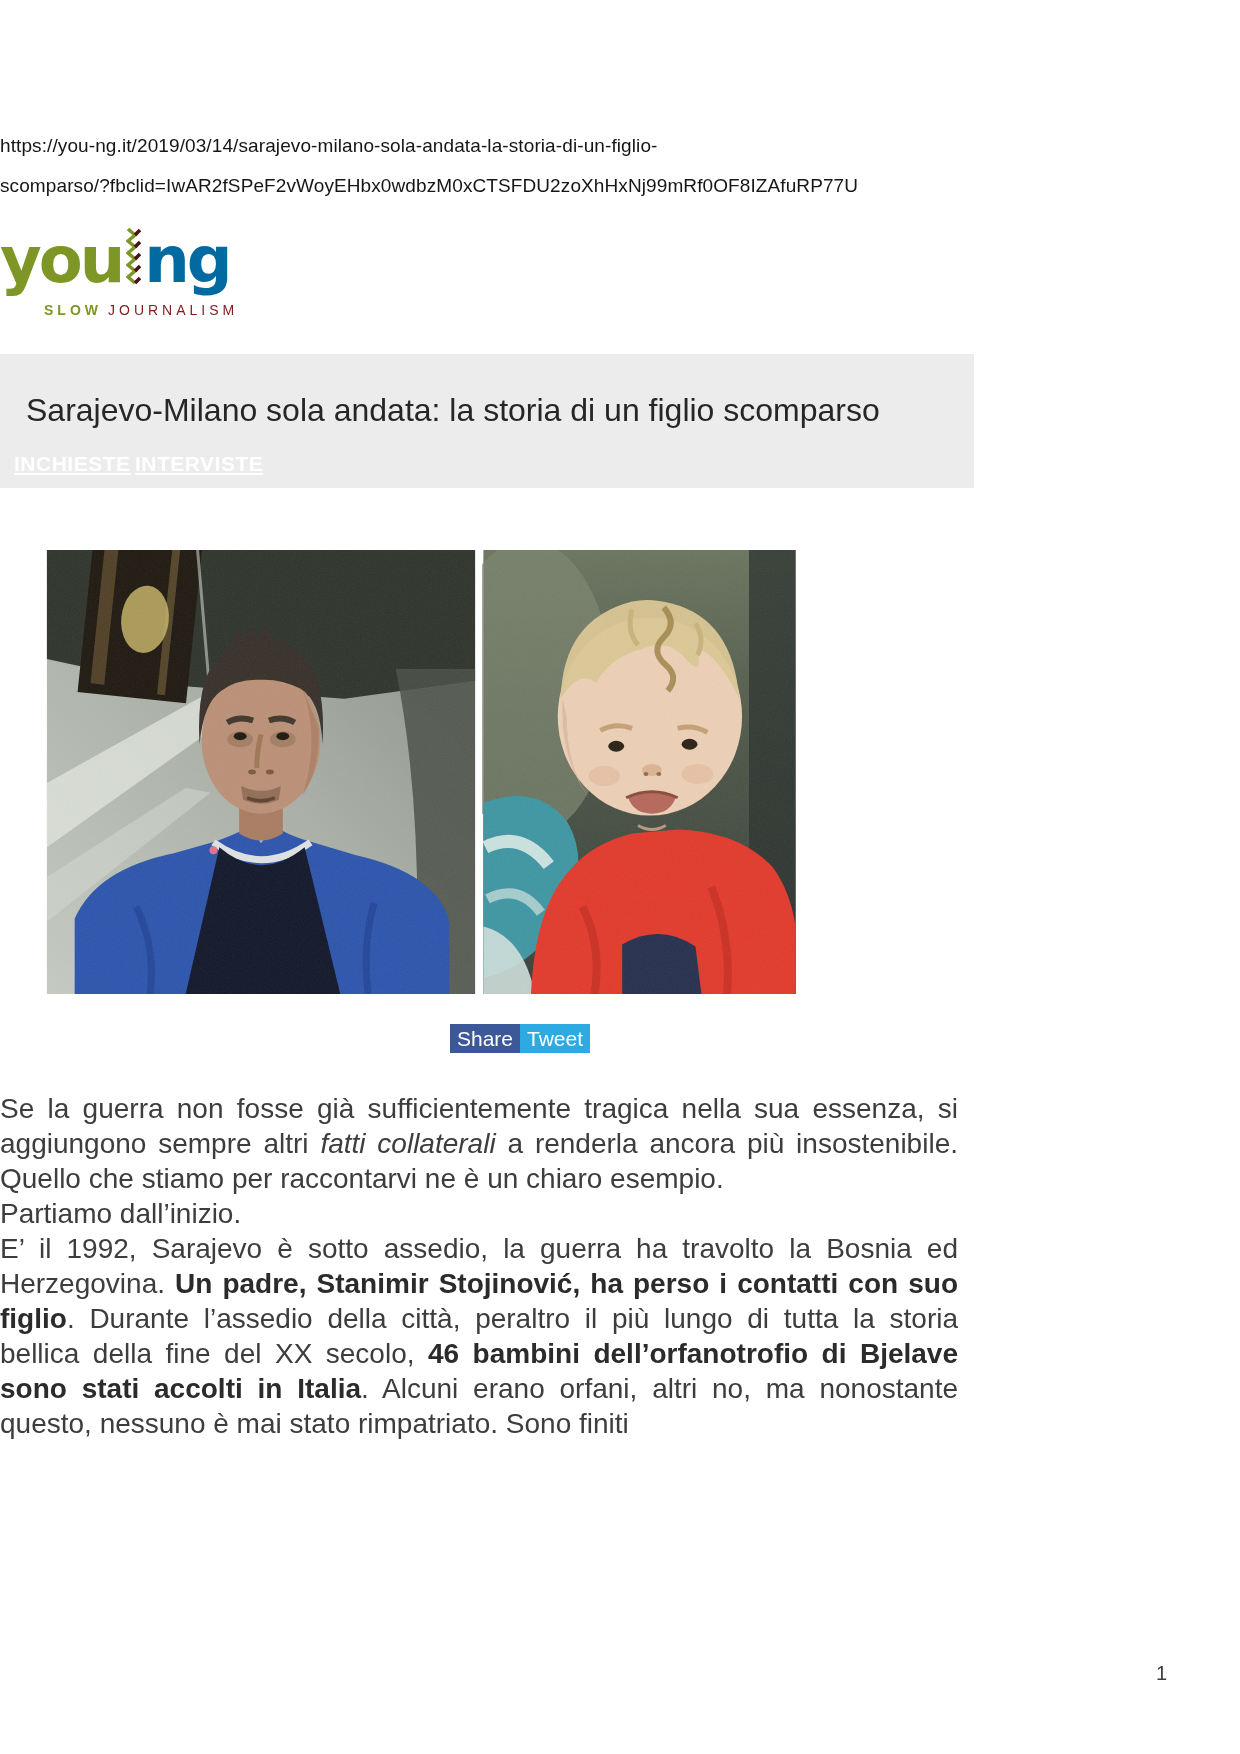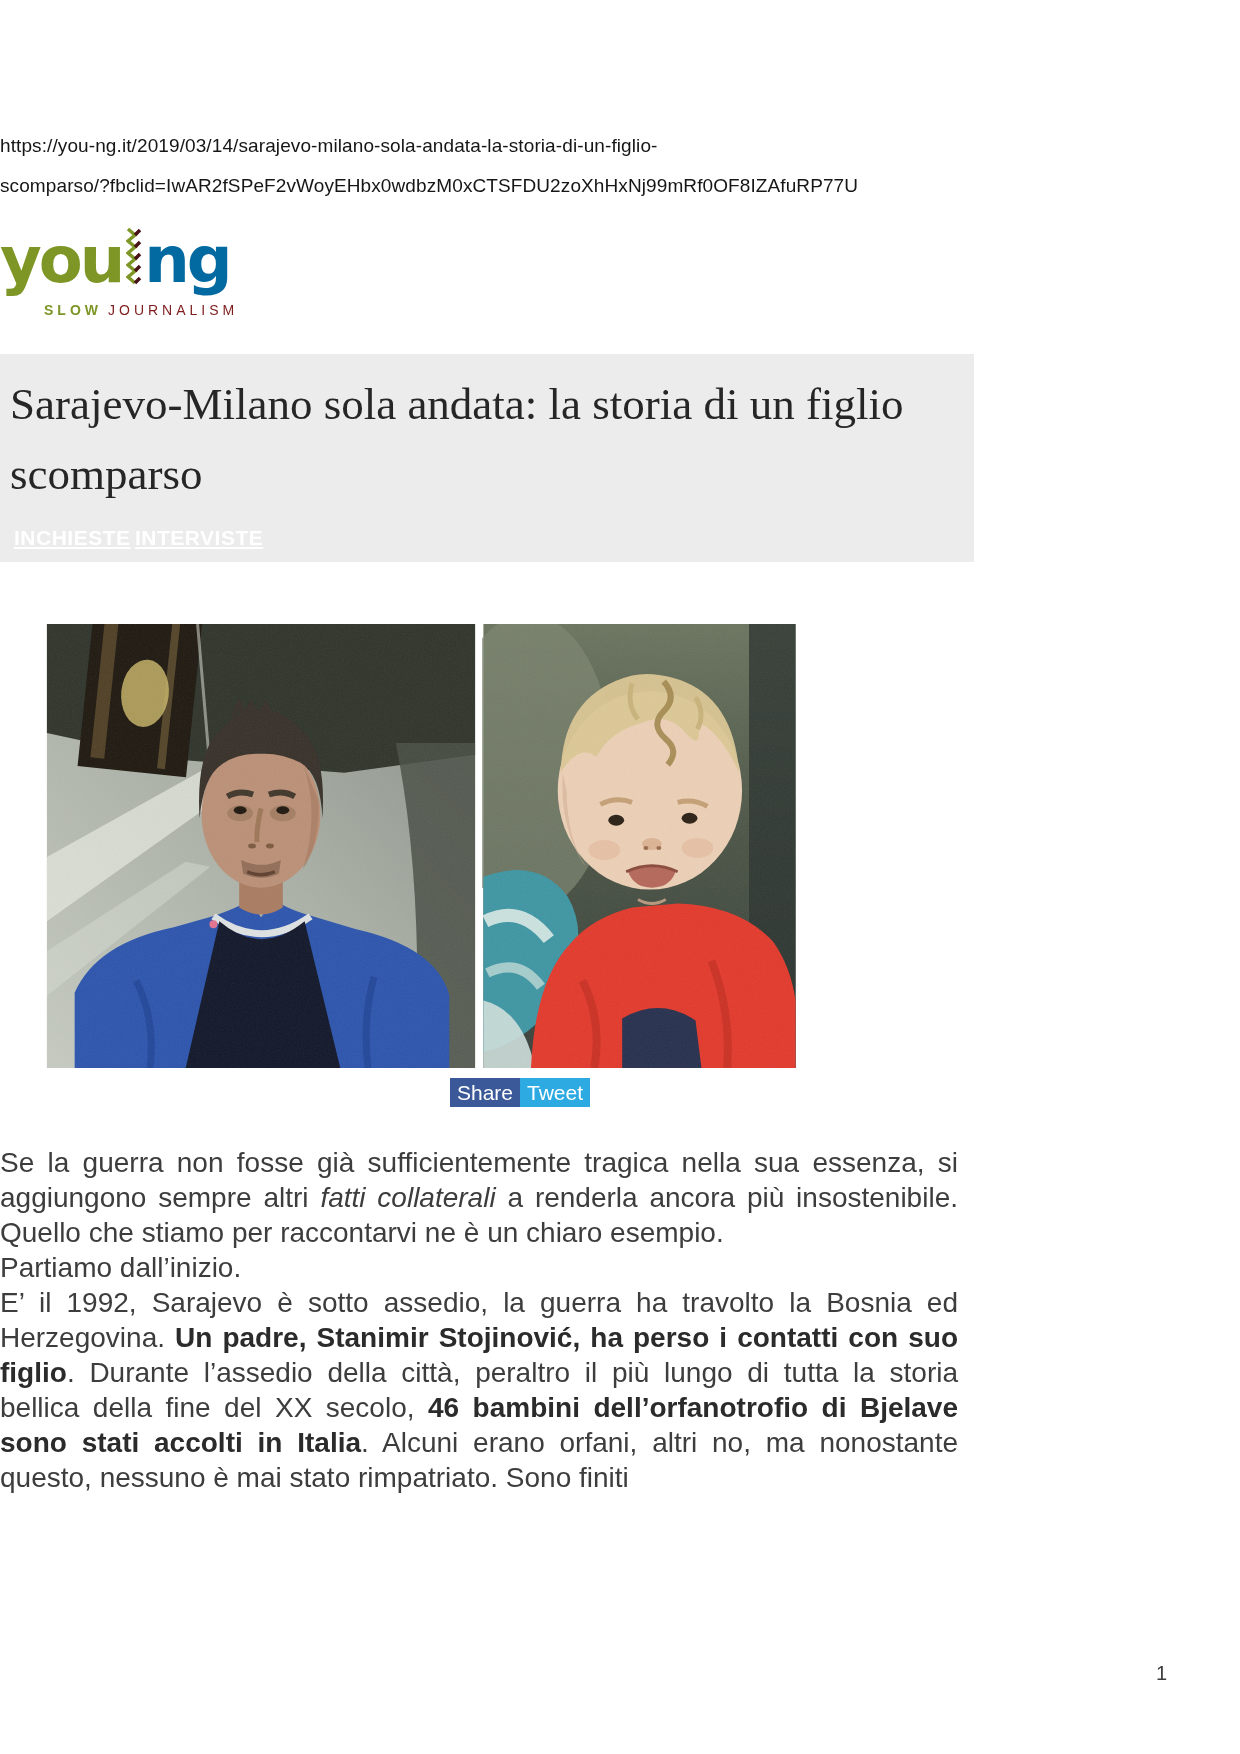--- a/index.html
+++ b/index.html
@@ -28,23 +28,23 @@
   .tagline { margin-top:6px; font-size:14px; letter-spacing:4px; color:#7d9626; }
   .tagline b { font-weight:700; margin-right:6px;margin-left:44px; }
   .tagline span.j { color:#7f1d1d; font-weight:400; }
 
   
   .title-block {
     margin-top:36px; width:974px; background:#ececec;
     padding:16px 30px 12px 10px;
   }
   h1.article-title {
-    margin:0; max-width:920px;
-    font-family:Liberation Serif, serif; font-weight:400;
-    font-size:45px; line-height:1.55; color:#262626;
+    margin:16px; max-width:920px;
+    font-family:Liberation Sans, sans-serif; font-weight:400;
+    font-size:32px; line-height:1.55; color:#262626;
   }
   .category-row { margin-top:16px; padding-left:4px; }
   .category-row a {
     color:#ffffff; text-decoration:underline; font-weight:700;
     font-size:21px; letter-spacing:0.5px; cursor:pointer;
   }
 
   
   .meta { margin-top:10px; font-size:21px; line-height:32px; }
   .meta .date { color:#a6a6a6; }
@@ -54,21 +54,21 @@
 
   
   .photo-wrap { margin-top:62px; margin-left:45px; width:752px; height:444px;
     display:flex; gap:5px; background:#fff; }
   .photo-panel { height:444px; overflow:hidden; }
   .photo-panel.left  { width:432px; }
   .photo-panel.right { width:315px; }
   .photo-panel svg { display:block; }
 
   
-  .share-row { margin-top:10px; width:1040px; text-align:center; font-size:0; }
+  .share-row { margin-top:30px; width:1040px; text-align:center; font-size:0; }
   .share-row a {
     display:inline-block; color:#ffffff; font-size:21px; line-height:29px;
     padding:0 7px; text-decoration:none; cursor:pointer;
     font-family:"Liberation Sans", sans-serif;
   }
   .share-btn { background:#3b5998; }
   .tweet-btn { background:#2caae1; }
 
   
   .body-text { margin-top:38px; width:958px; font-size:28px; line-height:35px;

